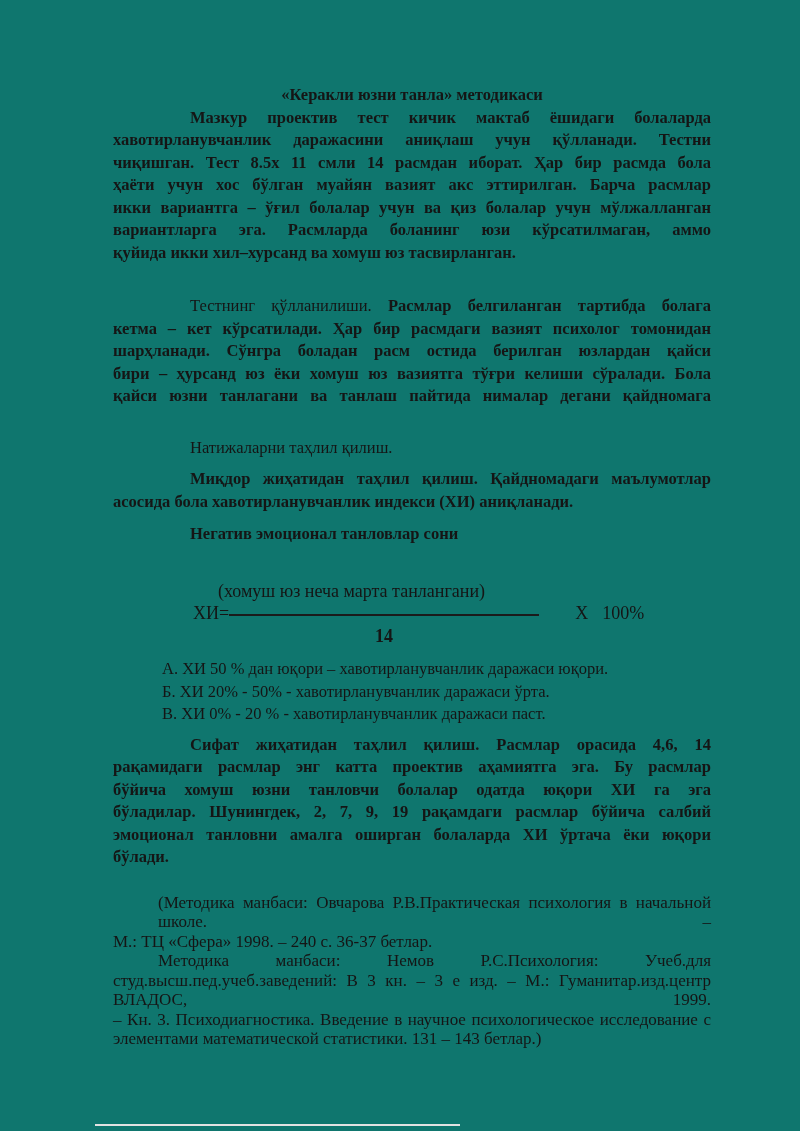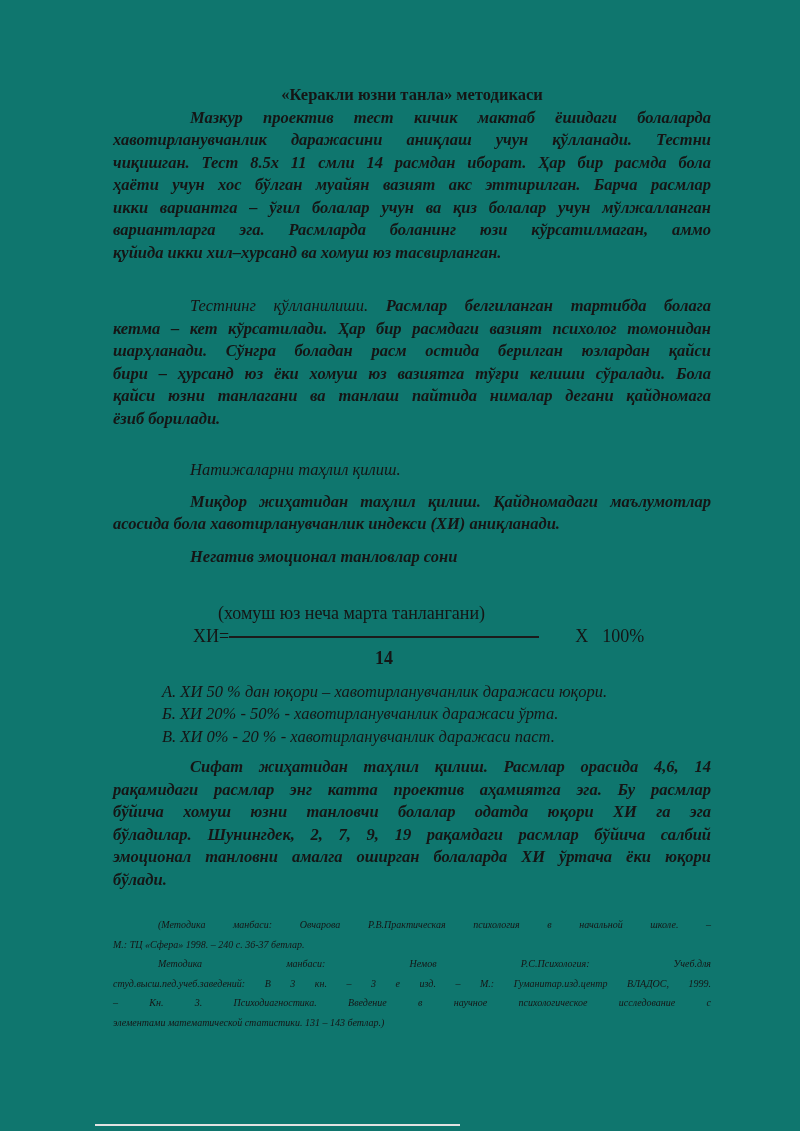--- a/index.html
+++ b/index.html
@@ -8,22 +8,22 @@
     background:#ffffff;
     font-family:"Liberation Serif","DejaVu Serif",serif;
     color:#151515;
     -webkit-font-smoothing:antialiased;
   }
   .page { position:relative; width:800px; height:1131px; background:#0f766e; overflow:hidden; }
   .doc  { position:absolute; left:113px; top:84px; width:598px; }
 
   .title { font-size:16.5px; line-height:22.5px; font-weight:bold; text-align:center; }
   .para.body   { font-size:16.5px; line-height:22.5px; }
-  .para.footer { font-size:10px;   line-height:19.5px; }
-  .line { text-align:left;font-style:italic; }
+  .para.footer { font-size:17px;   line-height:19.5px; }
+  .line { text-align:left; }
   .jl   { text-align:justify; text-align-last:justify; }
   .seg.b { font-weight:bold; }
 
   .formula { font-size:18px; line-height:22.5px; }
   .f-num { padding-left:105px; }
   .f-row { display:flex; align-items:center;text-align:right; }
   .f-lhs { margin-left:80px; white-space:nowrap; }
   .f-bar { width:310px; height:0; border-top:2px solid #1b1b1b; margin-top:3px; }
   .f-rhs { margin-left:36px; white-space:nowrap; }
   .f-rhs .pct { margin-left:14px; }
@@ -45,21 +45,20 @@
         <div class="line jl"><span class="seg b">икки вариантга – ўғил болалар учун ва қиз болалар учун мўлжалланган</span></div>
         <div class="line jl"><span class="seg b">вариантларга эга. Расмларда боланинг юзи кўрсатилмаган, аммо</span></div>
         <div class="line"><span class="seg b">қуйида икки хил–хурсанд ва хомуш юз тасвирланган.</span></div>
       </div>
       <div class="para body" style="margin-top: 31px;">
         <div class="line jl" style="padding-left: 77px;"><span class="seg">Тестнинг қўлланилиши. </span><span class="seg b">Расмлар белгиланган тартибда болага</span></div>
         <div class="line jl"><span class="seg b">кетма – кет кўрсатилади. Ҳар бир расмдаги вазият психолог томонидан</span></div>
         <div class="line jl"><span class="seg b">шарҳланади. Сўнгра боладан расм остида берилган юзлардан қайси</span></div>
         <div class="line jl"><span class="seg b">бири – ҳурсанд юз ёки хомуш юз вазиятга тўғри келиши сўралади. Бола</span></div>
         <div class="line jl"><span class="seg b">қайси юзни танлагани ва танлаш пайтида нималар дегани қайдномага</span></div>
-        <div class="line"><span class="seg b">ёзиб борилади.</span></div>
       </div>
       <div class="para body" style="margin-top: 29px;">
         <div class="line" style="padding-left: 77px;"><span class="seg">Натижаларни таҳлил қилиш.</span></div>
       </div>
       <div class="para body" style="margin-top: 9px;">
         <div class="line jl" style="padding-left: 77px;"><span class="seg b">Миқдор жиҳатидан таҳлил қилиш. Қайдномадаги маълумотлар</span></div>
         <div class="line"><span class="seg b">асосида бола хавотирланувчанлик индекси (ХИ) аниқланади.</span></div>
       </div>
       <div class="para body" style="margin-top: 10px;">
         <div class="line" style="padding-left: 77px;"><span class="seg b">Негатив эмоционал танловлар сони</span></div>

